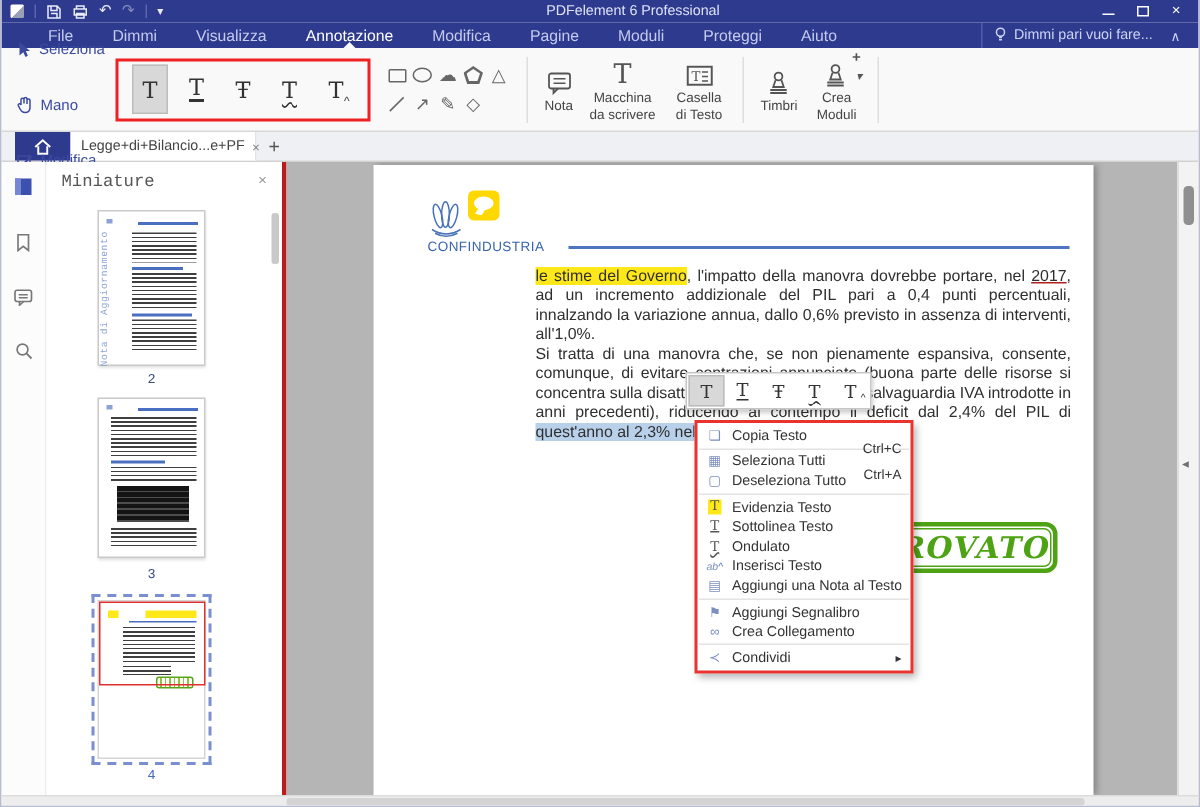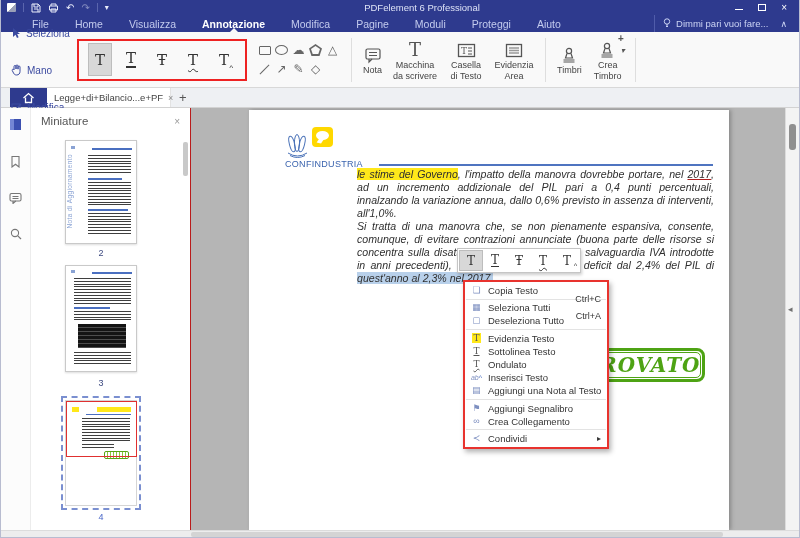--- a/index.html
+++ b/index.html
@@ -16,21 +16,21 @@
   .dim { opacity:.45; }
   .win-title { flex:1; text-align:center; font-size:9.5px; color:#dde2f6; }
   .wincontrols { display:flex; align-items:center; gap:15px; padding-right:12px; }
   .win-min { width:8px; height:1px; background:#fff; margin-top:4px; }
   .win-max { width:8px; height:7px; border:1px solid #fff; }
   .win-close { font-size:10px; line-height:10px; color:#fff; }
 
   
   .menubar { height:17px; background:#2e3a8e; display:flex; align-items:center; padding-left:18px; }
   .menu-item { padding:0 13px; font-size:10.5px; color:#c3cbee; height:17px; display:flex; align-items:center; position:relative; }
-  .menu-item.active { color:#fff; font-weight:bold; }
+  .menu-item.active { color:#fff; font-weight:normal; }
   .menu-item.active::after { content:""; position:absolute; left:50%; margin-left:-4px; bottom:0;
     border-left:4px solid transparent; border-right:4px solid transparent; border-bottom:4px solid #f9f9f9; }
   .assist { margin-left:auto; display:flex; align-items:center; gap:5px; border-left:1px solid #505caa; padding:0 8px; height:17px; color:#ccd4f4; font-size:9.5px; }
   .ribbon-collapse { padding:0 12px 0 4px; color:#ccd4f4; font-size:9px; }
 
   
   .ribbon { position:relative; height:56px; background:#f9f9f9; border-bottom:1px solid #d8d8d8; display:flex; align-items:center; padding:0 4px; }
   .modes { display:flex; flex-direction:column; gap:1px; width:72px; padding-left:6px; }
   .mode-row { display:flex; align-items:center; gap:5px; height:15px; font-size:10px; color:#3b4aa0;margin-top:21px; }
   .mode-row svg { display:block; }
@@ -61,21 +61,21 @@
   .hometab { width:37px; margin-left:9px; background:#2e3a8e; display:flex; align-items:center; justify-content:center; }
   .doctab { width:124px; background:#fff; display:flex; align-items:center; gap:5px; padding:0 7px; font-size:9.5px; color:#444; border-right:1px solid #e2e2e2; }
   .tab-close { margin-left:auto; color:#888; font-size:9px; }
   .newtab { display:flex; align-items:center; padding:0 8px; color:#555; font-size:13px; }
 
   
   .main { display:flex; height:422px; position:relative; }
   .rail { width:30px; background:#fcfcfc; border-right:1px solid #ececec; display:flex; flex-direction:column; align-items:center; padding-top:10px; gap:24px; flex:none; }
   .rail svg { display:block; }
 
-  .panel { width:160px; background:#fff; border-right:1px solid #b91c1c; position:relative; flex:none; }
+  .panel { width:160px; background:#fff; border-right:3px solid #b91c1c; position:relative; flex:none;font-family:Liberation Mono, monospace; }
   .panel-header { height:26px; display:flex; align-items:center; padding:0 10px; color:#555; font-size:11.5px; }
   .panel-close { margin-left:auto; color:#999; font-size:10px; }
   .panel-scroll { position:absolute; right:2px; top:34px; width:5px; height:34px; background:#c9c9c9; border-radius:2px; }
 
   .thumb { position:absolute; background:#fff; border:1px solid #c9c9c9; box-shadow:0 1px 2px rgba(0,0,0,.14); }
   .tl { position:absolute; background:repeating-linear-gradient(to bottom,#3f3f3f 0 1px,transparent 1px 2.8px); }
   .bluel { position:absolute; height:1.5px; background:#4a6fc0; }
   .tdot { position:absolute; width:4px; height:3px; background:#8aa3d4; }
   .vtext { position:absolute; left:0; top:13px; writing-mode:vertical-rl; transform:rotate(180deg); font-size:6.5px; color:#8aa3d4; letter-spacing:.4px; white-space:nowrap; }
   .tlabel { position:absolute; width:72px; text-align:center; font-size:9px; color:#3d4a80; }
@@ -90,21 +90,21 @@
   .page { position:absolute; left:58px; top:2px; width:480px; height:420px; background:#fff; box-shadow:2px 0 4px rgba(0,0,0,.25); }
 
   .logo-eagle { position:absolute; left:36px; top:23px; }
   .logo-bubble { position:absolute; left:63px; top:17px; width:21px; height:20px; background:#ffd800; border-radius:4px; }
   .logo-bubble::before { content:""; position:absolute; left:4px; top:4px; width:13px; height:9px; background:#fff; border-radius:50%; }
   .logo-bubble::after { content:""; position:absolute; left:6px; top:11px; width:5px; height:5px; background:#fff; transform:skew(-25deg) rotate(12deg); }
   .logo-text { position:absolute; left:36px; top:49px; font-size:9px; color:#3a63ae; letter-spacing:.3px; }
   .header-rule { position:absolute; left:130px; top:54px; width:334px; height:2px; background:#4f74c0; }
   .doc-title { position:absolute; left:203px; top:26px; width:262px; height:20px; background:#ffe81a; color:#17365d; font-weight:bold; font-size:10px; display:flex; align-items:center; justify-content:center; white-space:nowrap; }
 
-  .paragraph { position:absolute; left:108px; top:58px; width:357px; font-style:italic; font-size:10.6px; line-height:13px; color:#2f2f2f; text-align:justify; }
+  .paragraph { position:absolute; left:108px; top:68px; width:357px; font-size:10.6px; line-height:13px; color:#2f2f2f; text-align:justify; }
   .hl { background:#ffe81a; }
   .ured { text-decoration:underline; text-decoration-color:#b02020; }
   .sel { background:#b8d0ea; }
 
   .stamp { position:absolute; left:298px; top:238px; width:158px; height:34px; border:3px solid #4ea314; border-radius:8px; display:flex; align-items:center; justify-content:center; z-index:1; background:#fff; }
   .stamp::after { content:""; position:absolute; inset:1px; border:1px solid #4ea314; border-radius:5px; }
   .stamp-text { font-family:"DejaVu Serif",serif; font-style:italic; font-weight:bold; font-size:20px; color:#4ea314; letter-spacing:1px; }
 
   .minitoolbar { position:absolute; left:208px; top:138px; display:flex; background:#fff; border:1px solid #c5c5c5; box-shadow:1px 2px 3px rgba(0,0,0,.2); padding:1px; z-index:4; }
   .mtbtn { width:24px; height:21px; display:flex; align-items:center; justify-content:center; font-family:"DejaVu Serif",serif; font-size:12px; color:#333; position:relative; }
@@ -157,21 +157,21 @@
     <div class="win-title">PDFelement 6 Professional</div>
     <div class="wincontrols">
       <span class="win-min"></span>
       <span class="win-max"></span>
       <span class="win-close">×</span>
     </div>
   </div>
 
   <div class="menubar">
     <div class="menu-item">File</div>
-    <div class="menu-item">Home</div>
+    <div class="menu-item">Dimmi</div>
     <div class="menu-item">Visualizza</div>
     <div class="menu-item active">Annotazione</div>
     <div class="menu-item">Modifica</div>
     <div class="menu-item">Pagine</div>
     <div class="menu-item">Moduli</div>
     <div class="menu-item">Proteggi</div>
     <div class="menu-item">Aiuto</div>
     <div class="assist">
       <svg width="8" height="11" viewBox="0 0 8 11">
           <circle cx="4" cy="3.5" r="2.7" fill="none" stroke="#ccd4f4" stroke-width="1"></circle>
@@ -255,29 +255,20 @@
     <div class="bigbtn" style="width:46px">
       <span class="ic">
           <svg width="19" height="16" viewBox="0 0 19 16">
             <rect x="1.5" y="1.5" width="16" height="12" fill="none" stroke="#555" stroke-width="1.3"></rect>
             <text x="4" y="11" font-family="DejaVu Serif" font-size="9" fill="#555">T</text>
             <path d="M11 5 h4 M11 8 h4 M11 11 h4" stroke="#555" stroke-width="1"></path>
           </svg>
         </span>
       <span class="lbl">Casella di Testo</span>
     </div>
-    <div class="bigbtn" style="width:50px">
-      <span class="ic">
-          <svg width="18" height="16" viewBox="0 0 18 16">
-            <rect x="1.5" y="1.5" width="15" height="12" fill="none" stroke="#555" stroke-width="1.3"></rect>
-            <path d="M4 5 h10 M4 7.5 h10 M4 10 h10" stroke="#999" stroke-width="1.6"></path>
-          </svg>
-        </span>
-      <span class="lbl">Evidenzia Area</span>
-    </div>
 
     <div class="vsep"></div>
 
     <div class="bigbtn">
       <span class="ic">
           <svg width="18" height="17" viewBox="0 0 18 17">
             <circle cx="9" cy="4" r="2.6" fill="none" stroke="#555" stroke-width="1.2"></circle>
             <path d="M7 6.5 L5.5 11 h7 L11 6.5" fill="none" stroke="#555" stroke-width="1.2"></path>
             <path d="M3.5 13 h11 M3.5 15 h11" stroke="#555" stroke-width="1.2"></path>
           </svg>
@@ -287,21 +278,21 @@
     <div class="bigbtn" style="width:42px">
       <span class="ic">
           <svg width="18" height="17" viewBox="0 0 18 17">
             <circle cx="8" cy="4" r="2.6" fill="none" stroke="#555" stroke-width="1.2"></circle>
             <path d="M6 6.5 L4.5 11 h7 L10 6.5" fill="none" stroke="#555" stroke-width="1.2"></path>
             <path d="M2.5 13 h11 M2.5 15 h11" stroke="#555" stroke-width="1.2"></path>
           </svg>
           <i class="stamp-plus">+</i>
           <i class="stamp-caret" style="top:8px">▾</i>
         </span>
-      <span class="lbl">Crea Timbro</span>
+      <span class="lbl">Crea Moduli</span>
     </div>
 
     <div class="vsep"></div>
 
   </div>
 
   <div class="tabbar">
     <div class="hometab">
       <svg width="13" height="12" viewBox="0 0 13 12">
           <path d="M1.5 6 L6.5 1.5 L11.5 6" fill="none" stroke="#fff" stroke-width="1.3"></path>

